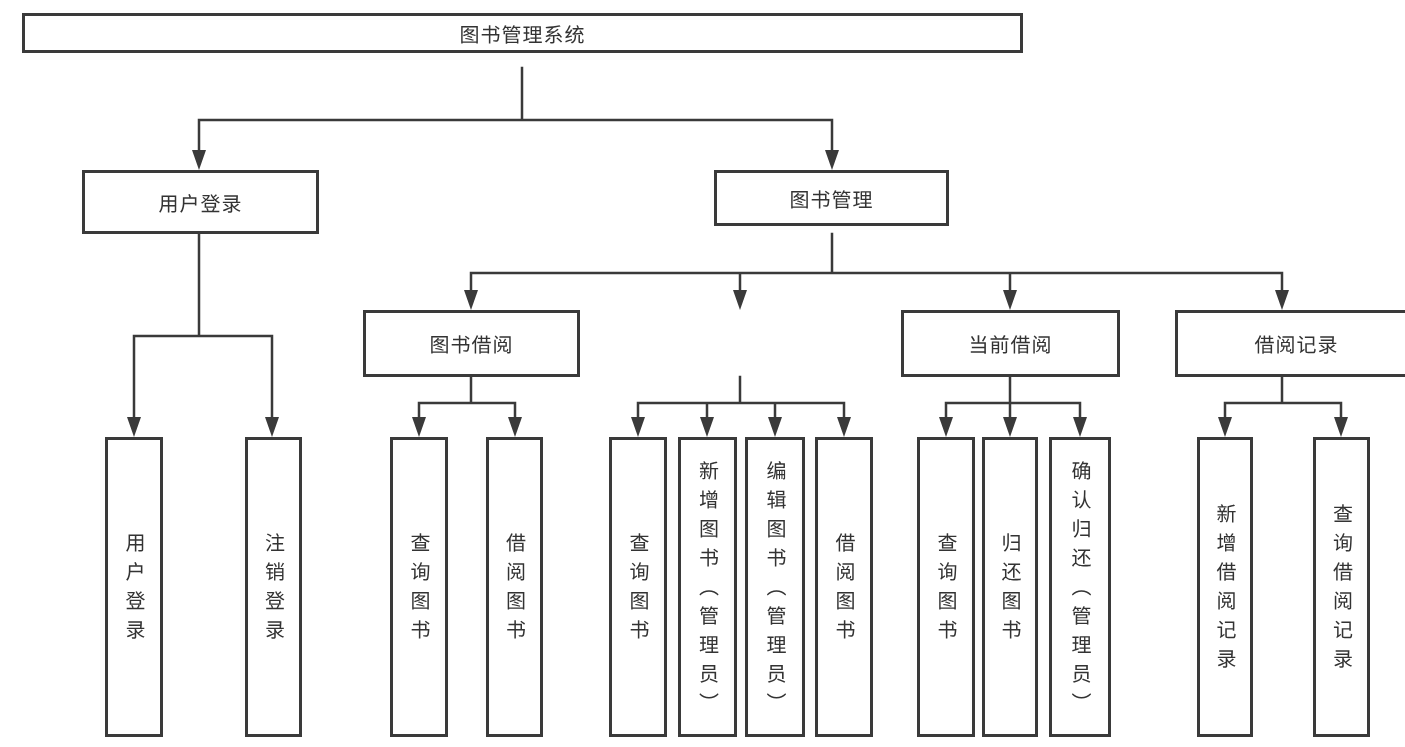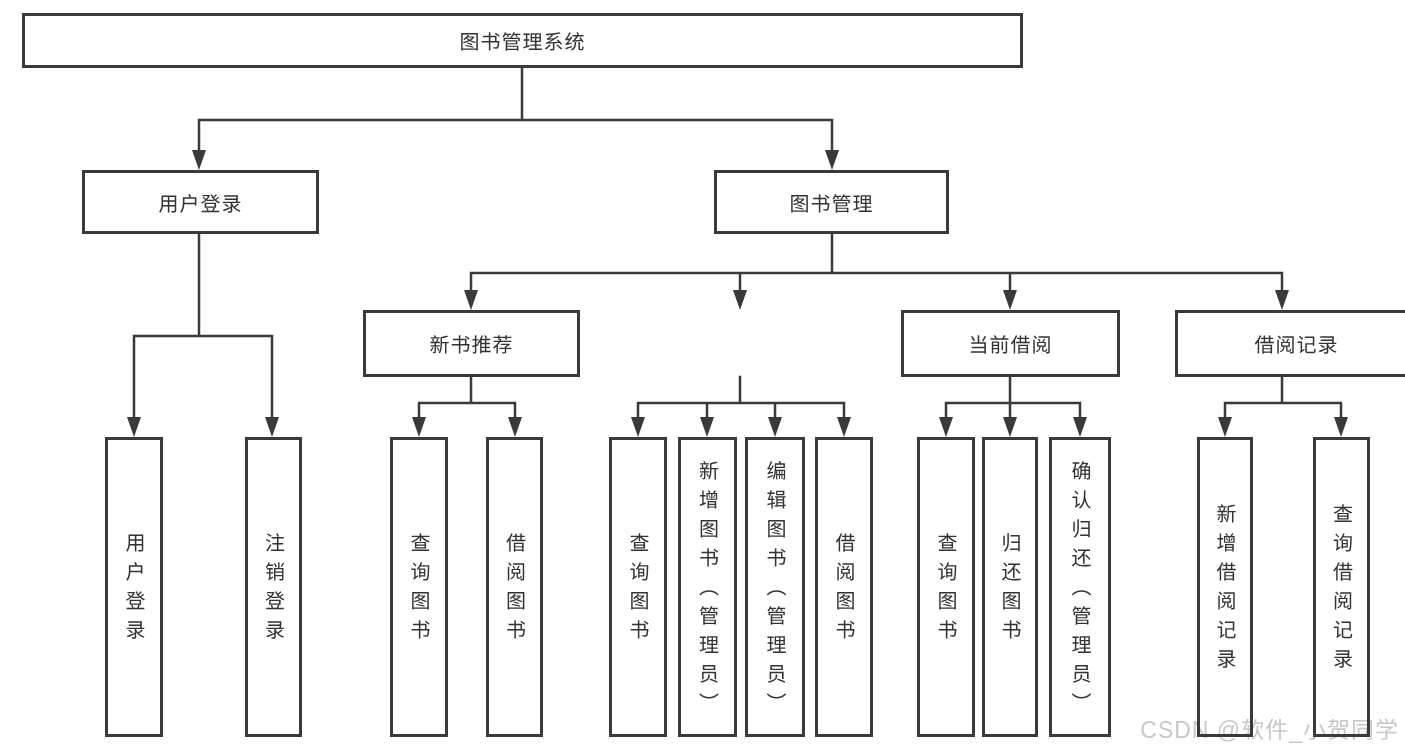--- a/index.html
+++ b/index.html
@@ -38,24 +38,24 @@
   }
   .node.vertical {
     writing-mode: vertical-rl;
     text-orientation: mixed;
     letter-spacing: 9px;
     line-height: 1;
     font-size: 20px;
     padding-top: 6px;
   }
   
-  .n-root   { left: 22px;  top: 13px;  width: 1001px; height: 55px; }
+  .n-root   { left: 22px;  top: 13px;  width: 1001px; height: 40px; }
   
   .n-m0     { left: 82px;  top: 170px; width: 237px; height: 64px; }
-  .n-m1     { left: 714px; top: 170px; width: 235px; height: 64px; }
+  .n-m1     { left: 714px; top: 170px; width: 235px; height: 56px; }
   
   .n-s0     { left: 363px;  top: 310px; width: 217px; height: 67px; }
   .n-s1     { left: 631px;  top: 310px; width: 218px; height: 67px; }
   .n-s2     { left: 901px;  top: 310px; width: 219px; height: 67px; text-align: right; }
   .n-s3     { left: 1175px; top: 310px; width: 243px; height: 67px; }
   
   .leaf { top: 437px; height: 300px; }
   .n-l0  { left: 105px;  width: 58px; }
   .n-l1  { left: 245px;  width: 57px; }
   .n-l2  { left: 390px;  width: 58px; }
@@ -119,21 +119,21 @@
       <polygon points="1218,417 1232,417 1225,437"></polygon>
       <polygon points="1334,417 1348,417 1341,437"></polygon>
     </g>
   </svg>
 
   <div class="node n-root">图书管理系统</div>
 
   <div class="node n-m0">用户登录</div>
   <div class="node n-m1">图书管理</div>
 
-  <div class="node n-s0">新书推荐</div>
+  <div class="node n-s0">图书借阅</div>
   <div class="node n-s2">当前借阅</div>
   <div class="node n-s3">借阅记录</div>
 
   <div class="node vertical leaf n-l0">用户登录</div>
   <div class="node vertical leaf n-l1">注销登录</div>
 
   <div class="node vertical leaf n-l2">查询图书</div>
   <div class="node vertical leaf n-l3">借阅图书</div>
 
   <div class="node vertical leaf n-l4">查询图书</div>
@@ -141,15 +141,14 @@
   <div class="node vertical leaf n-l6">编辑图书（管理员）</div>
   <div class="node vertical leaf n-l7">借阅图书</div>
 
   <div class="node vertical leaf n-l8">查询图书</div>
   <div class="node vertical leaf n-l9">归还图书</div>
   <div class="node vertical leaf n-l10">确认归还（管理员）</div>
 
   <div class="node vertical leaf n-l11">新增借阅记录</div>
   <div class="node vertical leaf n-l12">查询借阅记录</div>
 
-  <div class="watermark">CSDN @软件_小贺同学</div>
 
 </div>
 
 </body></html>

